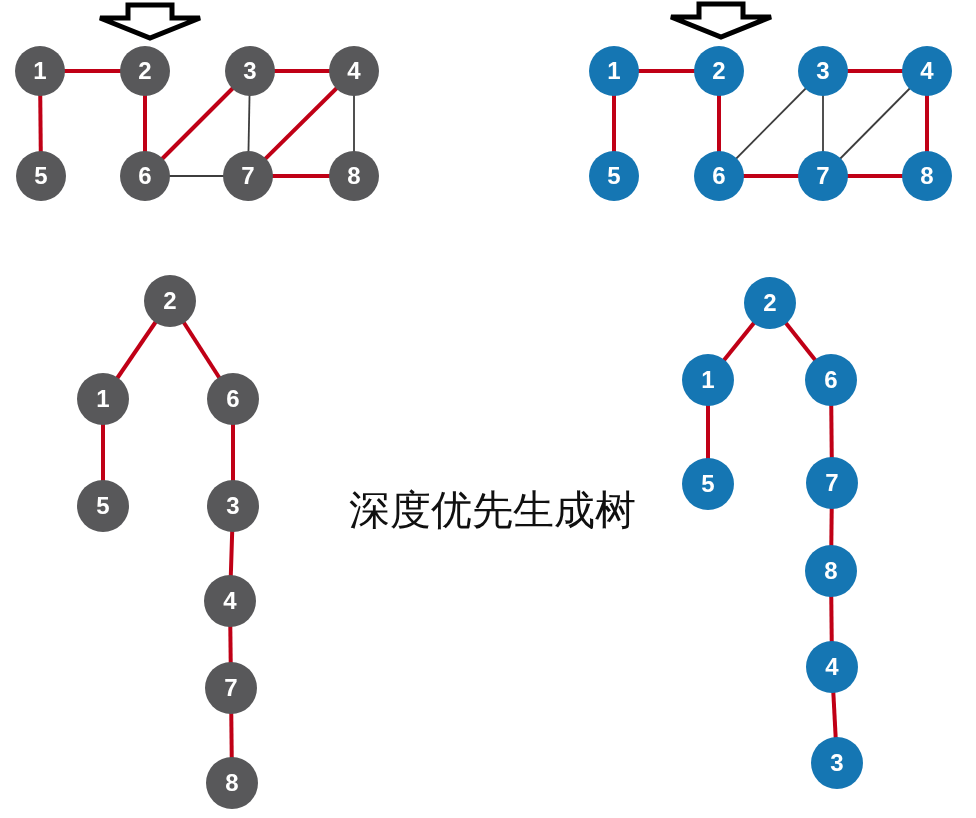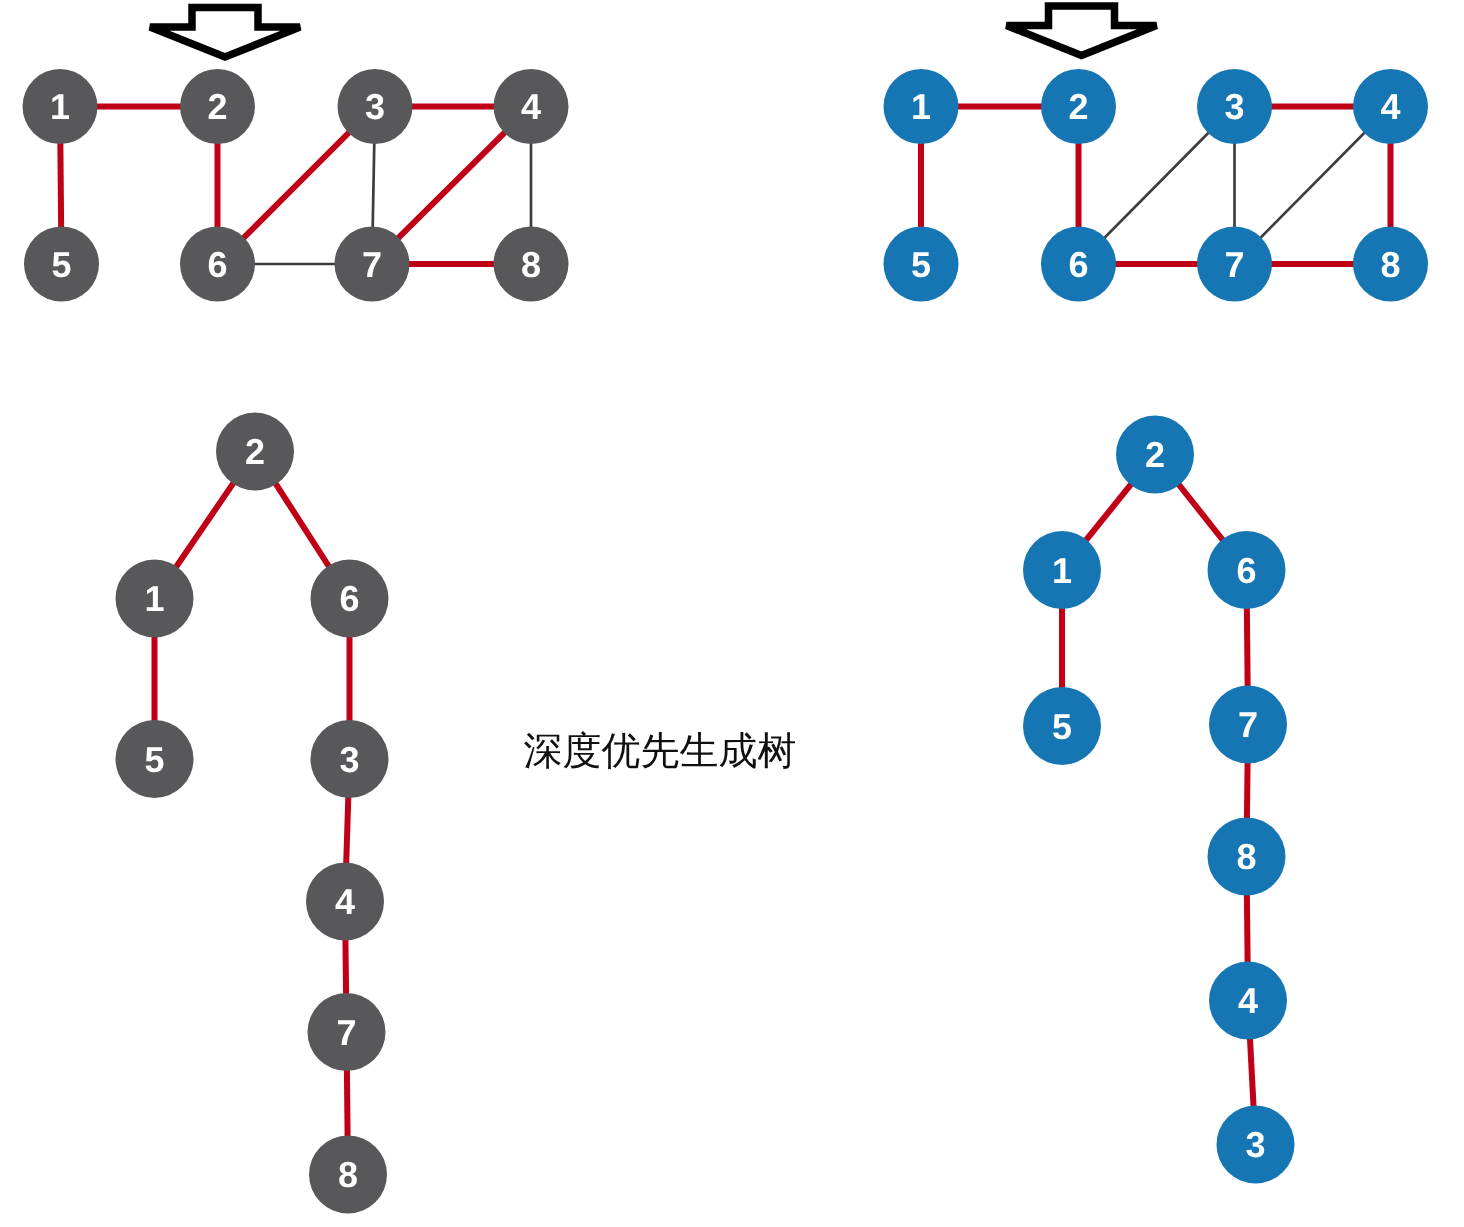--- a/index.html
+++ b/index.html
@@ -9,21 +9,21 @@
     height: 818px;
     background: #ffffff;
     overflow: hidden;
     font-family: "Liberation Sans", sans-serif;
   }
   #diagram-svg { position: absolute; left: 0; top: 0; }
   #center-label {
     position: absolute;
     left: 349px;
     top: 483px;
-    font-size: 26px;
+    font-size: 41px;
     letter-spacing: 0px;
     color: #101010;
     font-family: "Liberation Sans", sans-serif;
     white-space: nowrap;
   }
   .node-text {
     font-family: "Liberation Sans", sans-serif;
     font-weight: bold;
     fill: #ffffff;
     text-anchor: middle;

